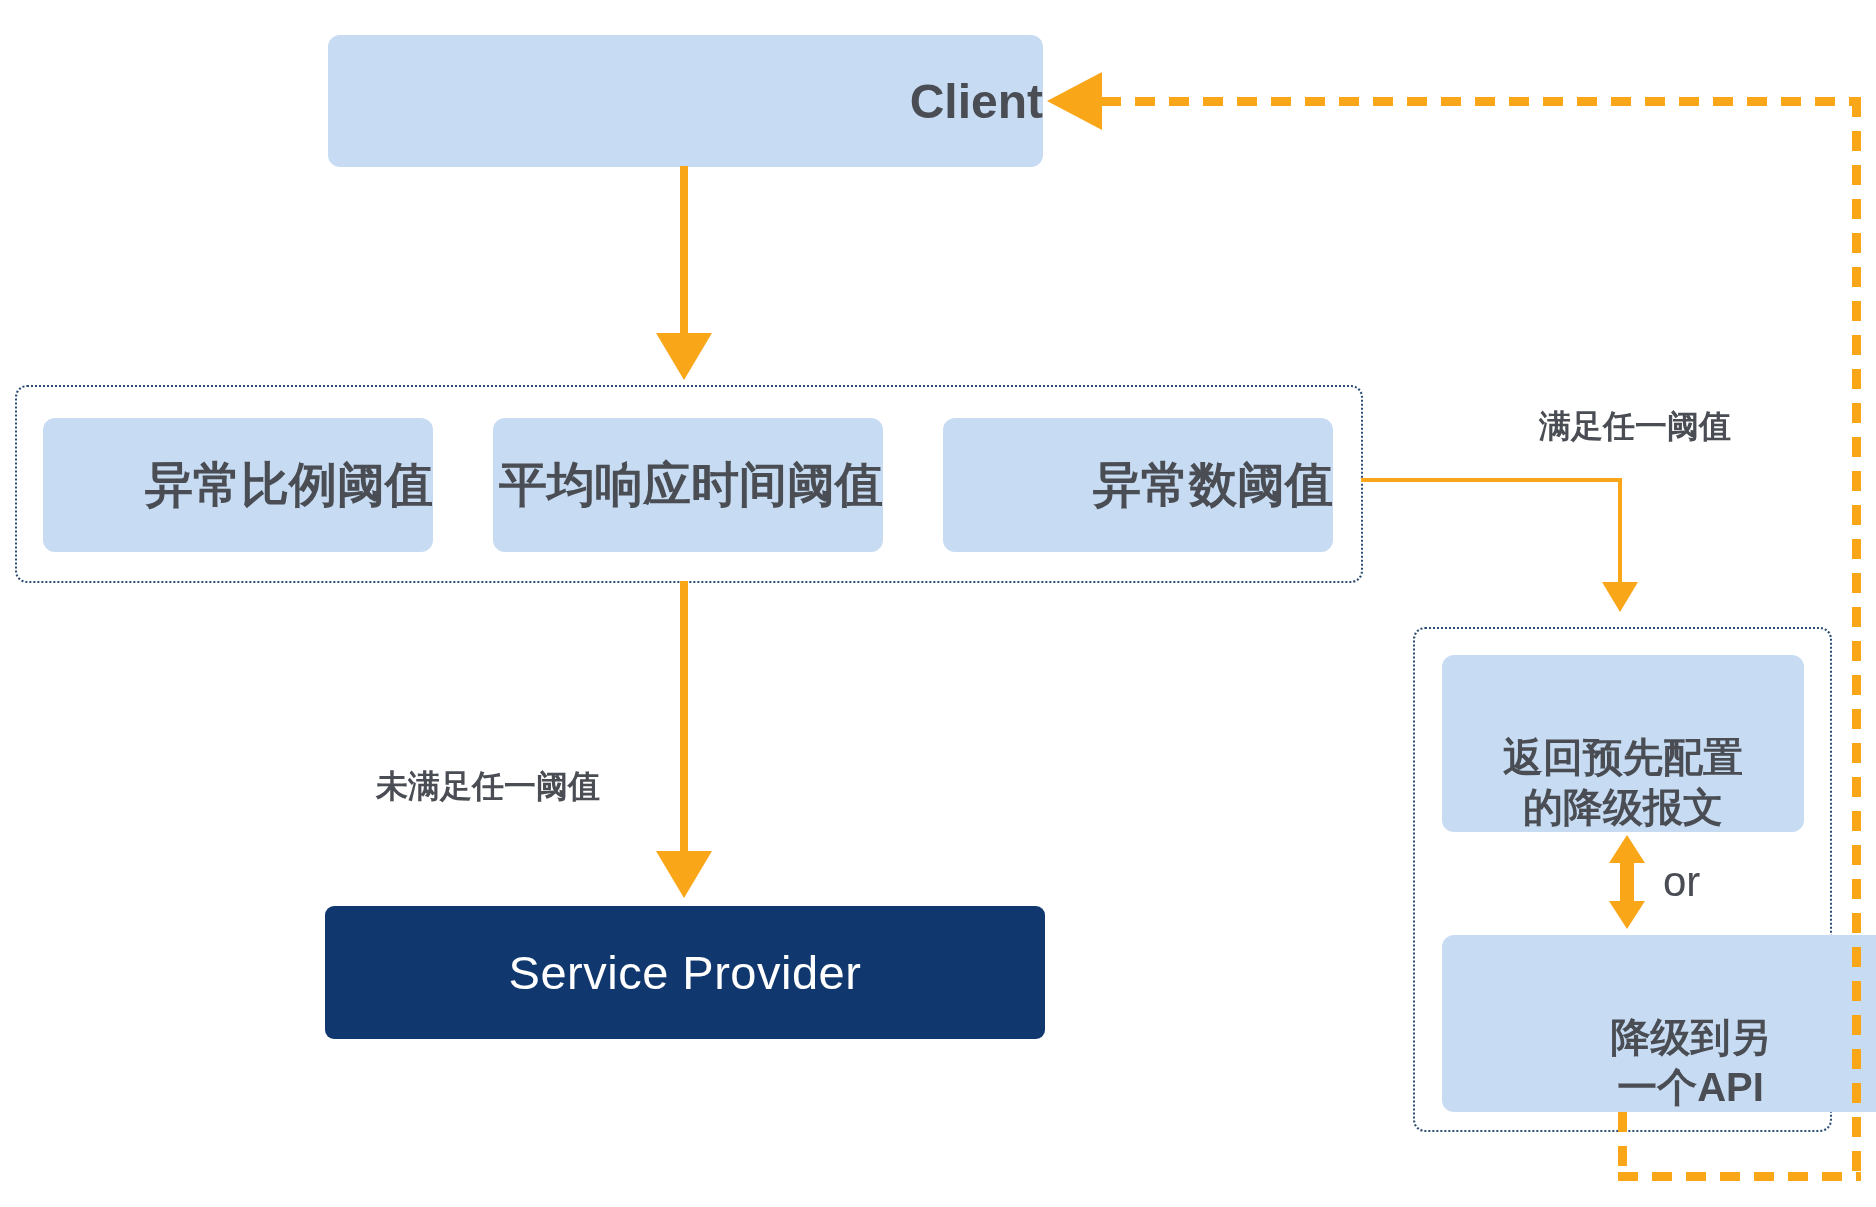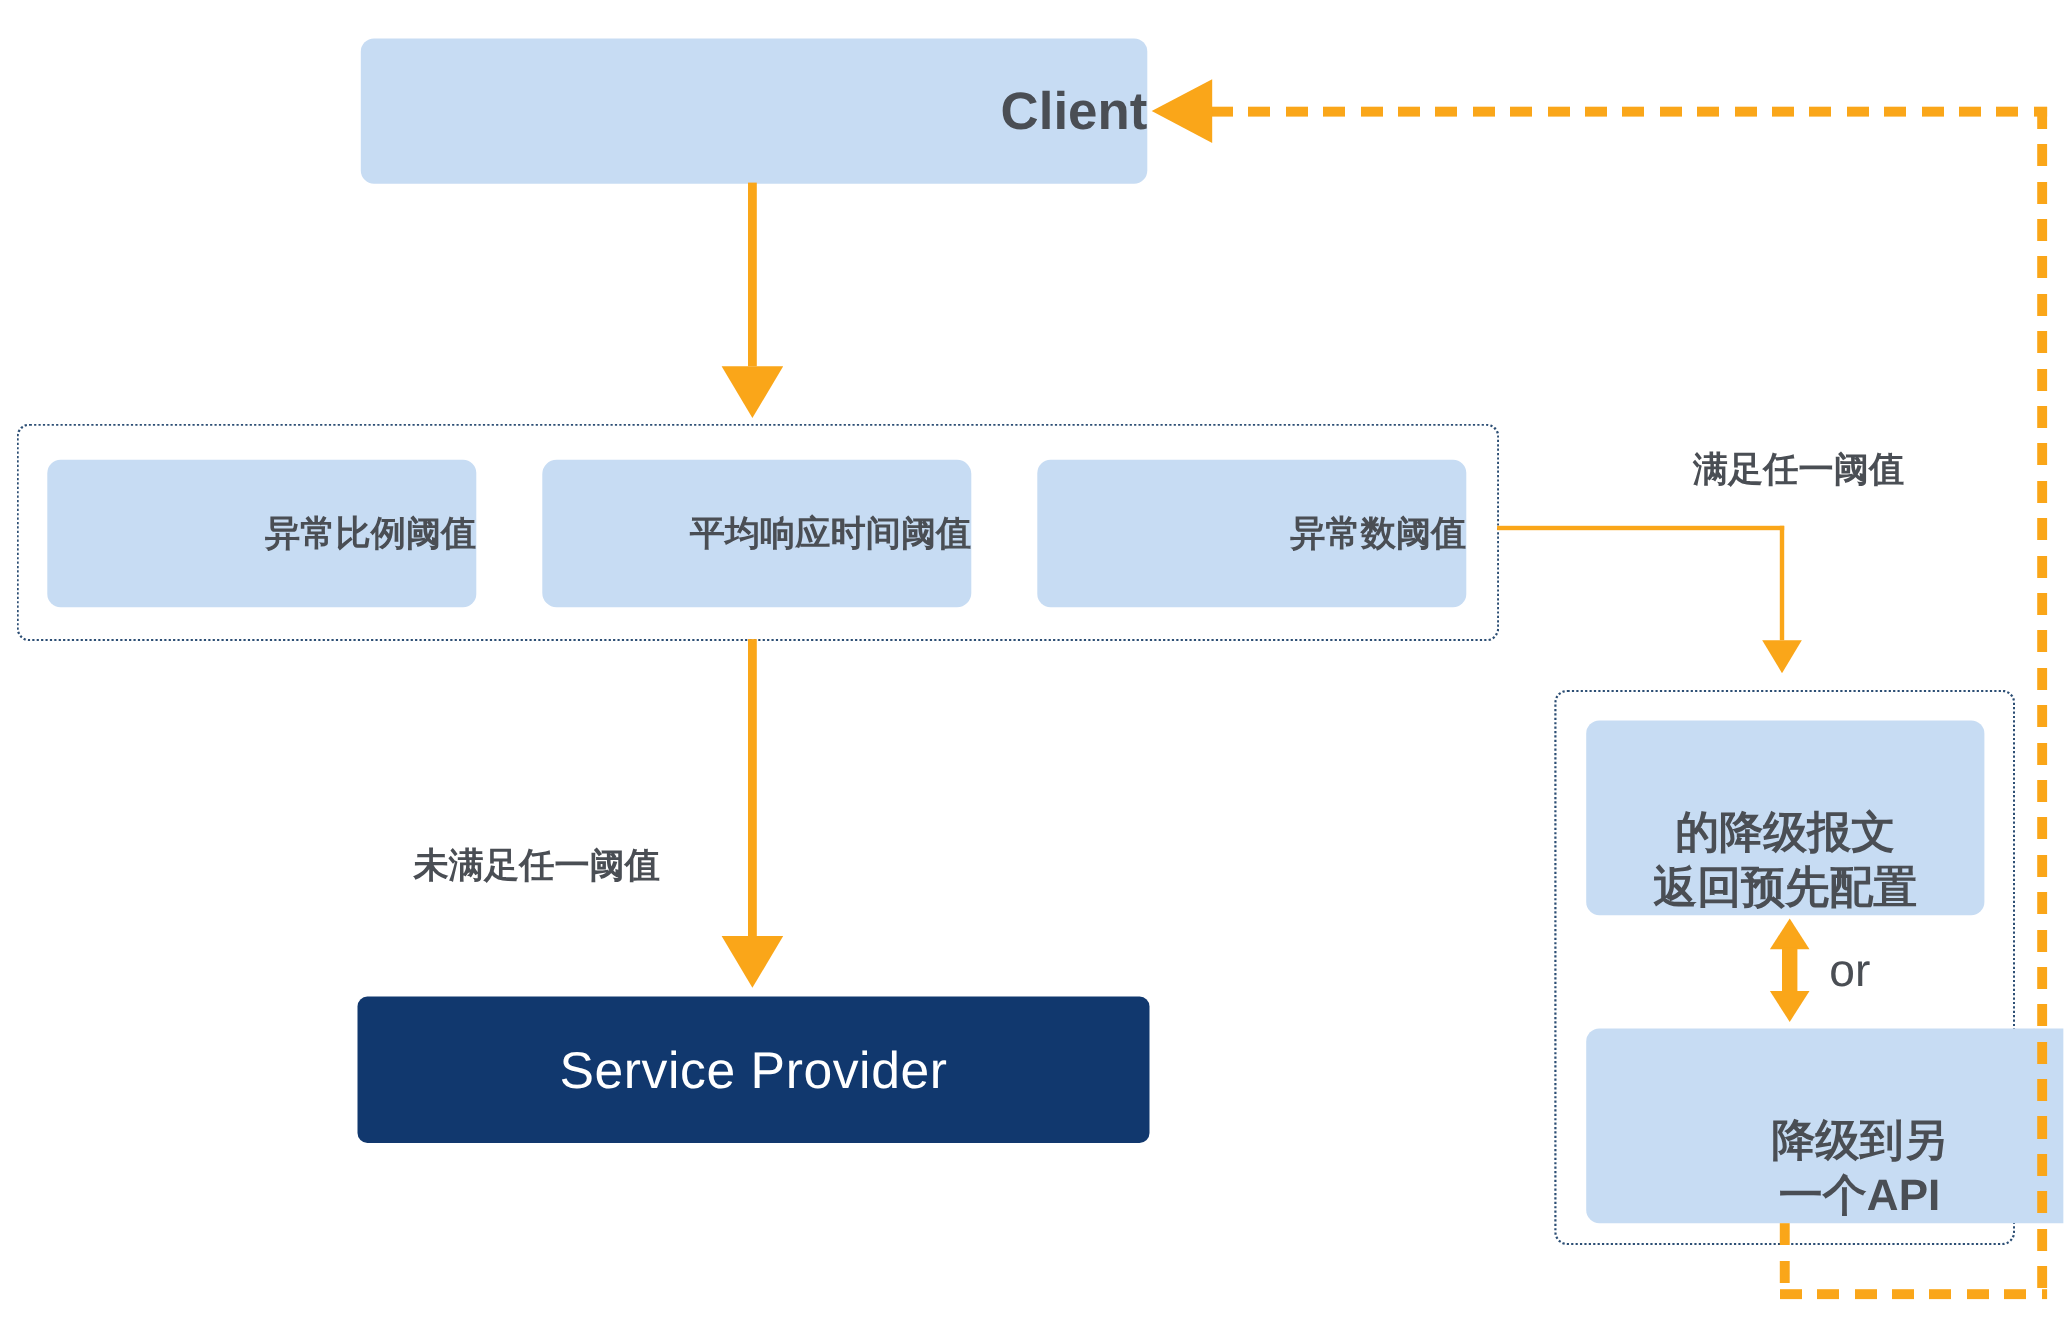--- a/index.html
+++ b/index.html
@@ -17,21 +17,21 @@
     position:absolute;background:#11386E;border-radius:9px;
     display:flex;align-items:center;justify-content:center;
     color:#ffffff;font-weight:500;text-align:center;
   }
   .dotted-container{
     position:absolute;border:2px dotted #2C4E74;border-radius:12px;background:#ffffff;
   }
   
   .client-label{font-size:48px;}
   .sp-label{font-size:47px;letter-spacing:0.5px;}
-  .th-label{font-size:32px;font-family:Liberation Mono, monospace;}
+  .th-label{font-size:48px;font-family:Liberation Mono, monospace;}
   .two-line{font-size:40px;line-height:1.25;}
   .edge-label{
     position:absolute;color:#4A4E54;font-weight:700;font-size:32px;
     white-space:nowrap;text-align:center;
   }
   .or-label{
     position:absolute;color:#4A4E54;font-weight:500;font-size:42px;
   }
   
   .shaft-v{position:absolute;width:8px;background:#FAA619;}
@@ -63,21 +63,21 @@
     <span class="client-label">Client</span>
   </div>
 
   <div class="shaft-v" style="left:680px;top:166px;height:167px;"></div>
   <div class="tri tri-down-big" style="left:656px;top:333px;"></div>
 
   <div class="dotted-container" style="left:15px;top:385px;width:1344px;height:194px;">
     <div class="box-blue" style="left:26px;top:31px;width:390px;height:134px;">
       <span class="th-label">异常比例阈值</span>
     </div>
-    <div class="box-blue" style="left:476px;top:31px;width:390px;height:134px;border-radius:13px;">
+    <div class="box-blue" style="left:476px;top:31px;width:390px;height:134px;">
       <span class="th-label">平均响应时间阈值</span>
     </div>
     <div class="box-blue" style="left:926px;top:31px;width:390px;height:134px;">
       <span class="th-label">异常数阈值</span>
     </div>
   </div>
 
   <div class="edge-label" style="left:1490px;top:405px;width:290px;">满足任一阈值</div>
 
   <div class="line-h-thin" style="left:1361px;top:478px;width:261px;"></div>
@@ -88,22 +88,22 @@
 
   <div class="shaft-v" style="left:680px;top:581px;height:270px;"></div>
   <div class="tri tri-down-big" style="left:656px;top:851px;"></div>
 
   <div class="box-navy" style="left:325px;top:906px;width:720px;height:133px;">
     <span class="sp-label">Service Provider</span>
   </div>
 
   <div class="dotted-container" style="left:1413px;top:627px;width:415px;height:501px;">
     <div class="box-blue two-line" style="left:27px;top:26px;width:362px;height:177px;flex-direction:column;">
+      <span>返回预先配置</span>
       <span>的降级报文</span>
-      <span>返回预先配置</span>
     </div>
     <div class="box-blue two-line" style="left:27px;top:306px;width:409px;height:177px;flex-direction:column;padding-left:44px;">
       <span>降级到另</span>
       <span>一个API</span>
     </div>
   </div>
 
   <div class="tri tri-up-mid" style="left:1609px;top:835px;"></div>
   <div class="shaft-v-thick" style="left:1620px;top:861px;height:42px;"></div>
   <div class="tri tri-down-mid" style="left:1609px;top:901px;"></div>

